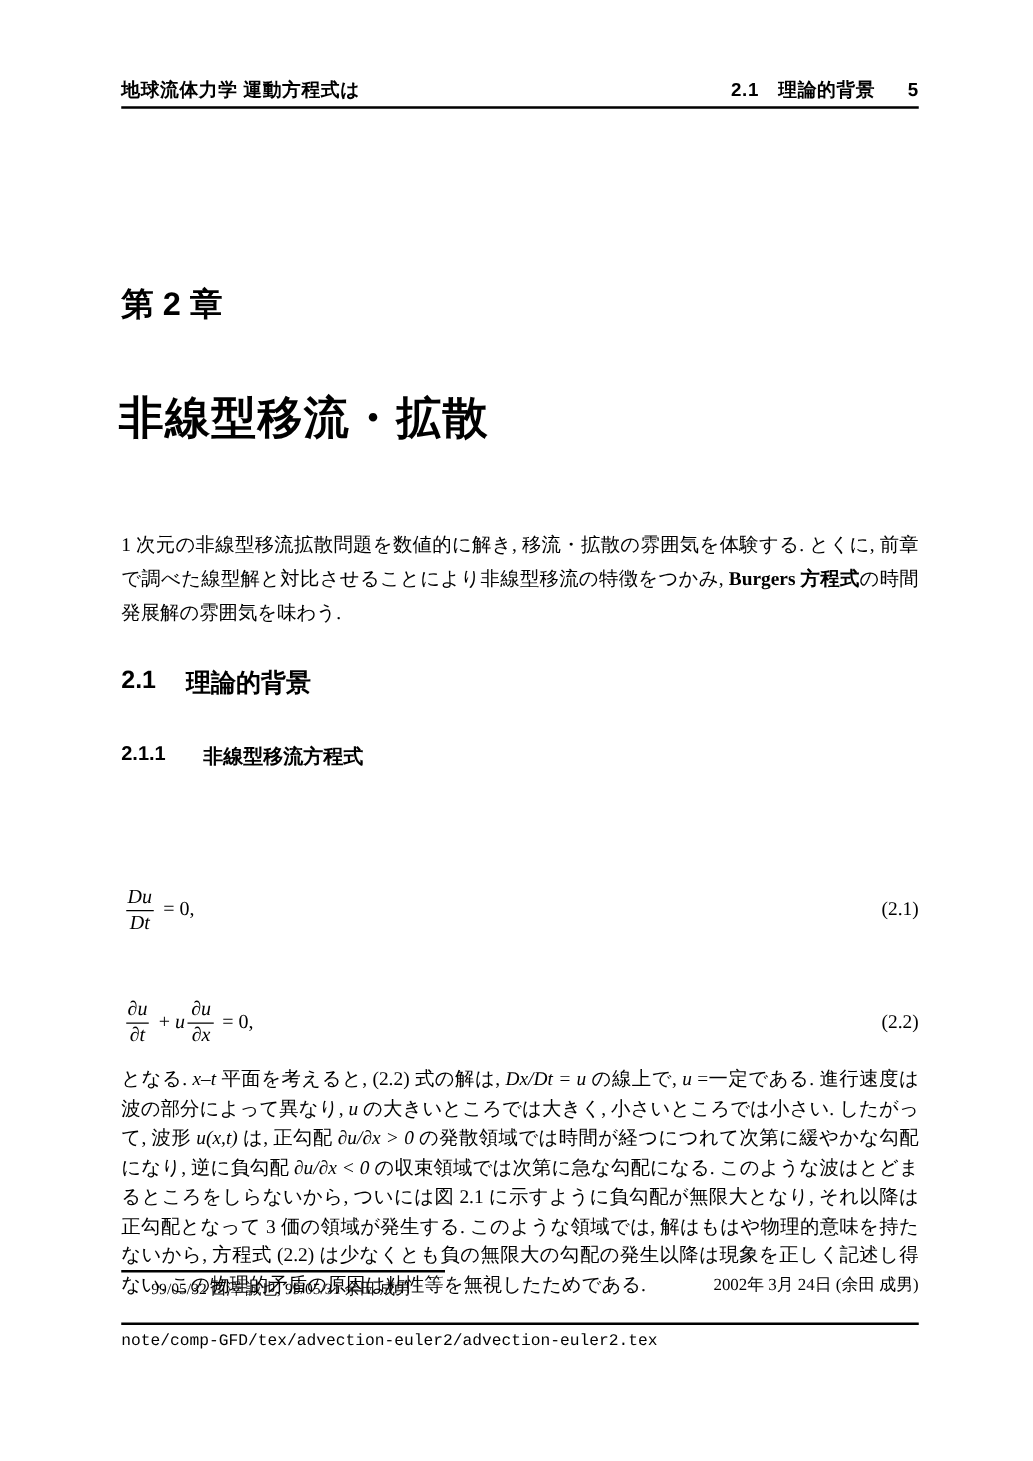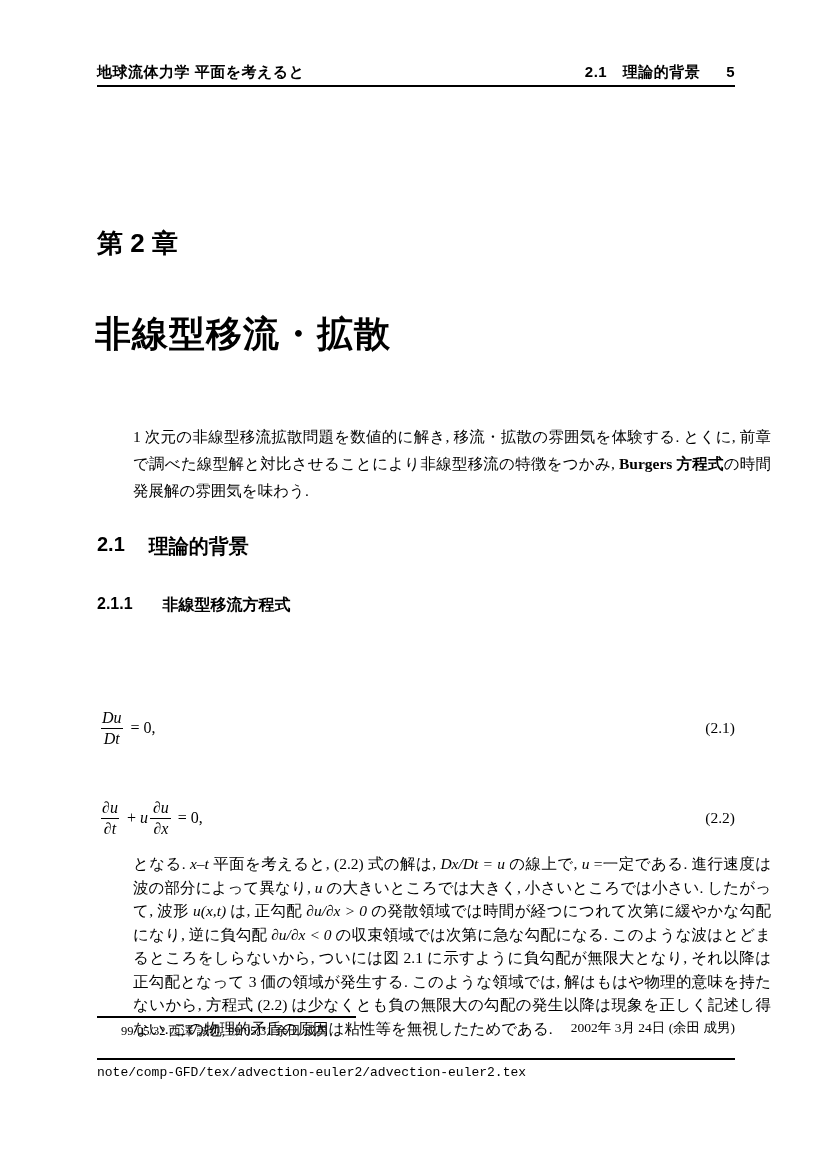--- a/index.html
+++ b/index.html
@@ -37,21 +37,20 @@
   .chapter-title{
     position:absolute;left:95px;top:310px;
     font-family:"Liberation Sans","DejaVu Sans",sans-serif;
     font-weight:700;font-size:36px;letter-spacing:1px;
   }
   
   .textblock{
     position:absolute;left:97px;width:638px;
     font-size:15.5px;line-height:23.5px;
     text-align:justify;
-    margin-left:36px;
   }
   .intro{top:423px;line-height:27px;}
   .sec-h1{
     position:absolute;left:97px;top:533px;
     font-family:"Liberation Sans","DejaVu Sans",sans-serif;
     font-weight:700;font-size:20px;
     display:flex;gap:24px;
   }
   .sec-h2{
     position:absolute;left:97px;top:595px;
@@ -107,21 +106,21 @@
   .ftr-right{
     position:absolute;right:91px;top:1019px;
     font-size:13.5px;
   }
 </style>
 </head>
 <body>
 
 <div class="page">
 
-  <div class="hdr-left">地球流体力学 平面を考えると</div>
+  <div class="hdr-left">地球流体力学 運動方程式は</div>
   <div class="hdr-right">
     <span>2.1　理論的背景</span>
     <span>5</span>
   </div>
   <div class="hdr-rule"></div>
 
   <div class="chapter-label">第 2 章</div>
   <div class="chapter-title">非線型移流・拡散</div>
 
   <div class="textblock intro"><span class="run-jp">1 次元の非線型移流拡散問題を数値的に解き, 移流・拡散の雰囲気を体験する. とくに, 前章で調べた線型解と対比させることにより非線型移流の特徴をつかみ, </span><span class="run-b">Burgers 方程式</span><span class="run-jp">の時間発展解の雰囲気を味わう.</span></div>

